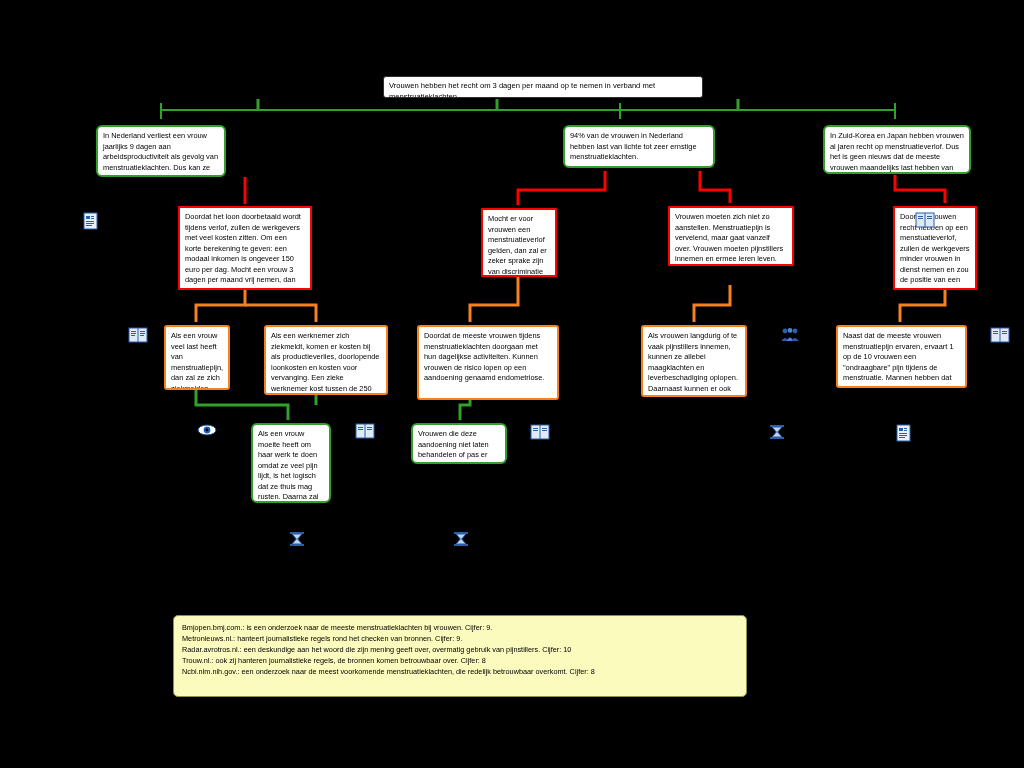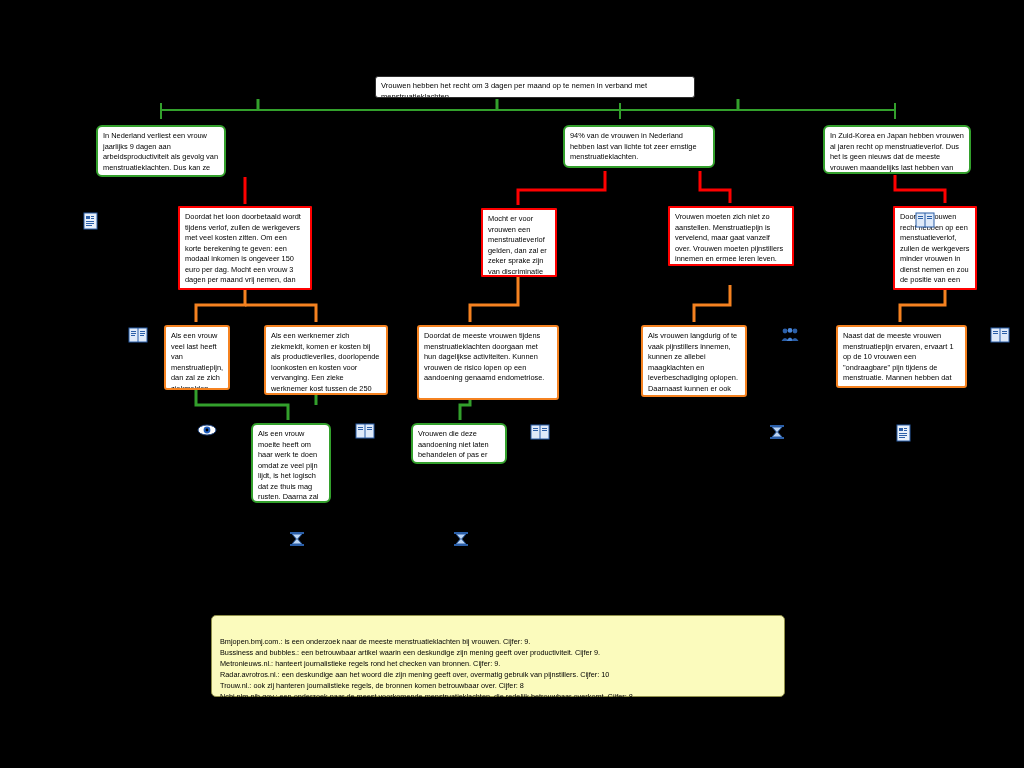--- a/index.html
+++ b/index.html
@@ -33,20 +33,21 @@
     font-size: 7.4px;
     line-height: 1.42;
     padding: 4px 5px 4px 5px;
     overflow: hidden;
     z-index: 5;
   }
   .node.root {
     border: 1px solid #2e2e2e;
     border-radius: 3px;
     font-size: 7.6px;
+    margin-left: 8px;
   }
   .node.green {
     border: 2px solid #33a02c;
     border-radius: 6px;
   }
   .node.red {
     border: 2px solid #ff0000;
     border-radius: 1px;
   }
   .node.orange {
@@ -55,23 +56,22 @@
   }
   .legend {
     position: absolute;
     box-sizing: border-box;
     background: #fbfbbd;
     border: 1px solid #8f8f4a;
     border-radius: 5px;
     color: #000;
     font-size: 7.3px;
     line-height: 1.52;
-    padding: 20px 8px;
+    padding: 6px 8px;
     z-index: 5;
-    margin-left: 38px;
   }
   .legend .src-line { white-space: nowrap; }
   
   .icon {
     position: absolute;
     z-index: 6;
     width: 20px;
     height: 18px;
   }
   .icon svg { display: block; }
@@ -175,21 +175,20 @@
   <div class="node green" style="left:251px; top:423px; width:80px; height:80px;">
     <span>Als een vrouw moeite heeft om haar werk te doen omdat ze veel pijn lijdt, is het logisch dat ze thuis mag rusten. Daarna zal ze extra productief zijn.</span>
   </div>
 
   <div class="node green" style="left:411px; top:423px; width:96px; height:41px;">
     <span>Vrouwen die deze aandoening niet laten behandelen of pas er later achterkomen. Kunnen onvruchtbaar raken.</span>
   </div>
 
   <div class="legend" style="left:173px; top:615px; width:574px; height:82px;">
     <div class="src-line">Bmjopen.bmj.com.: is een onderzoek naar de meeste menstruatieklachten bij vrouwen. Cijfer: 9.</div>
-    <div class="src-line">Bussiness and bubbles.: een betrouwbaar artikel waarin een deskundige zijn mening geeft over productiviteit. Cijfer 9.</div>
     <div class="src-line">Metronieuws.nl.: hanteert journalistieke regels rond het checken van bronnen. Cijfer: 9.</div>
     <div class="src-line">Radar.avrotros.nl.: een deskundige aan het woord die zijn mening geeft over, overmatig gebruik van pijnstillers. Cijfer: 10</div>
     <div class="src-line">Trouw.nl.: ook zij hanteren journalistieke regels, de bronnen komen betrouwbaar over. Cijfer: 8</div>
     <div class="src-line">Ncbi.nlm.nih.gov.: een onderzoek naar de meest voorkomende menstruatieklachten, die redelijk betrouwbaar overkomt. Cijfer: 8</div>
   </div>
 
   <div class="icon" style="left:82px; top:212px;">
     <svg width="18" height="18" viewBox="0 0 18 18">
         <rect x="2" y="1" width="13" height="16" fill="#e8f0fb" stroke="#2b5fa8" stroke-width="1"></rect>
         <g fill="#2b5fa8">

